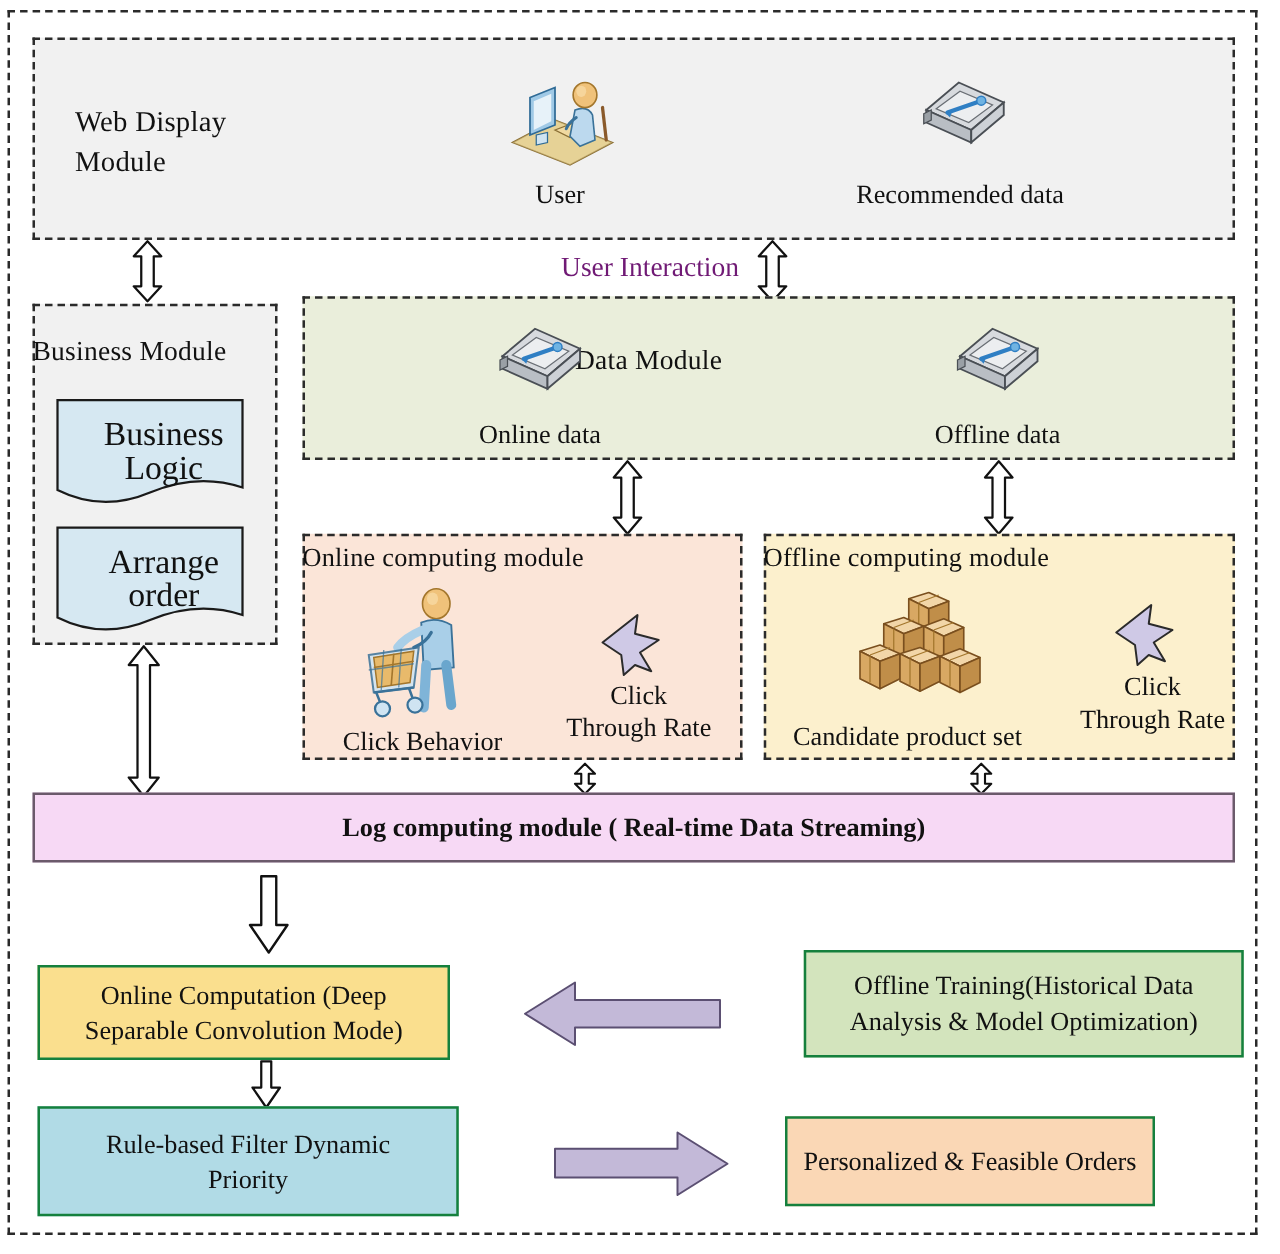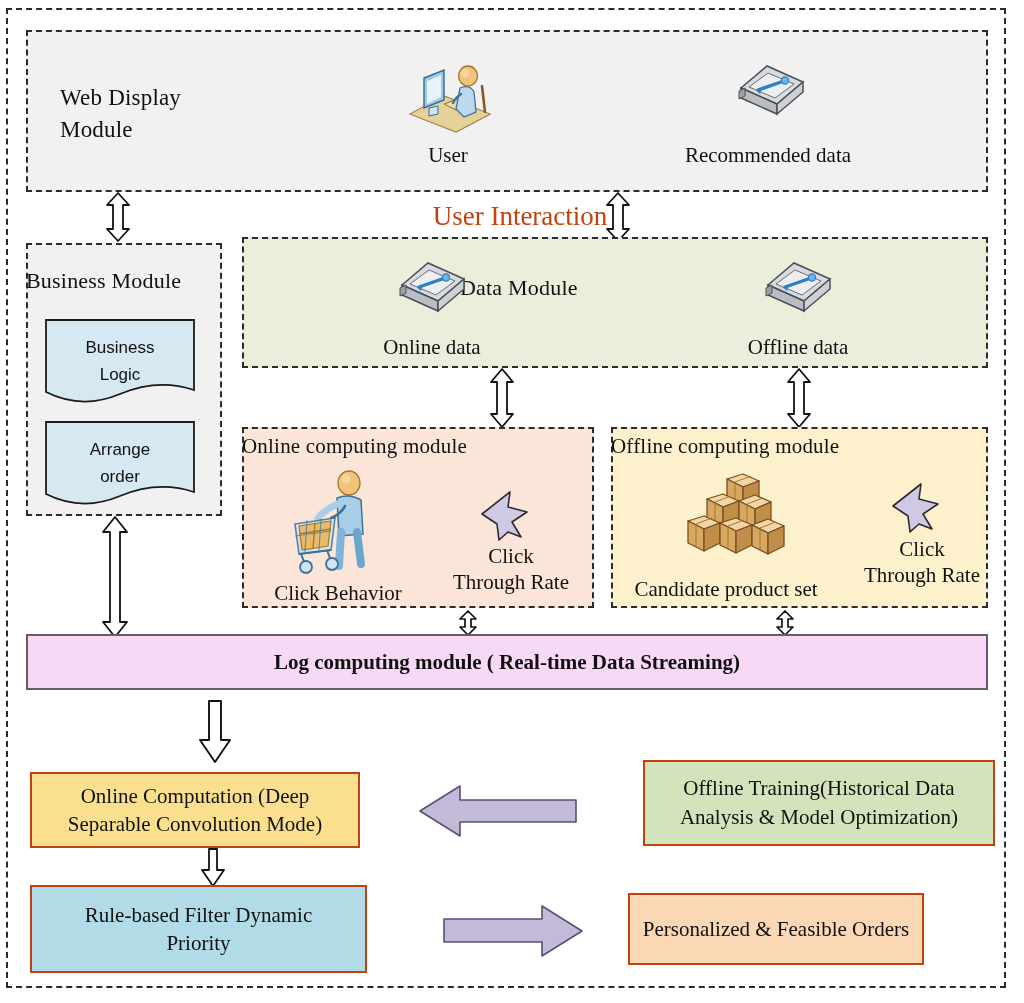--- a/index.html
+++ b/index.html
@@ -77,41 +77,41 @@
 
   .ctr-label{
     text-align:center;font-size:21px;line-height:26px;
     font-family:"Liberation Serif","DejaVu Serif",serif;
   }
   #online-ctr{left:435px;top:543px;width:152px;}
   #offline-ctr{left:846px;top:536px;width:152px;}
 
   #user-interaction-label{
     left:400px;top:201px;width:240px;text-align:center;
-    font-size:27px;color:#c2410c;
+    font-size:22px;color:#701a75;
     font-family:"Liberation Serif","DejaVu Serif",serif;
   }
 
   
   .doc-shape{position:absolute;}
   .doc-shape svg{display:block;}
   .doc-text{
-    position:absolute;left:0;width:100%;text-align:center;
-    font-size:17px;line-height:27px;
-    font-family:Liberation Sans, sans-serif;
+    position:absolute;left:11px;width:100%;text-align:center;
+    font-size:27px;line-height:27px;
+    font-family:Liberation Serif, serif;
     pointer-events:none;
   }
   #business-logic-shape{left:44px;top:318px;width:152px;height:88px;}
   #business-logic-text{top:16px;}
   #arrange-order-shape{left:44px;top:420px;width:152px;height:88px;}
   #arrange-order-text{top:16px;}
 
   
   .solid-box{
-    border:2px solid #c2410c;
+    border:2px solid #15803d;
     display:flex;align-items:center;justify-content:center;
     text-align:center;
   }
   #log-collection-module{
     left:26px;top:634px;width:962px;height:56px;
     background:#f7d9f5;border:2px solid #6b5a6b;
   }
   #log-collection-text{
     font-size:21px;font-weight:bold;
     font-family:"Liberation Serif","DejaVu Serif",serif;

